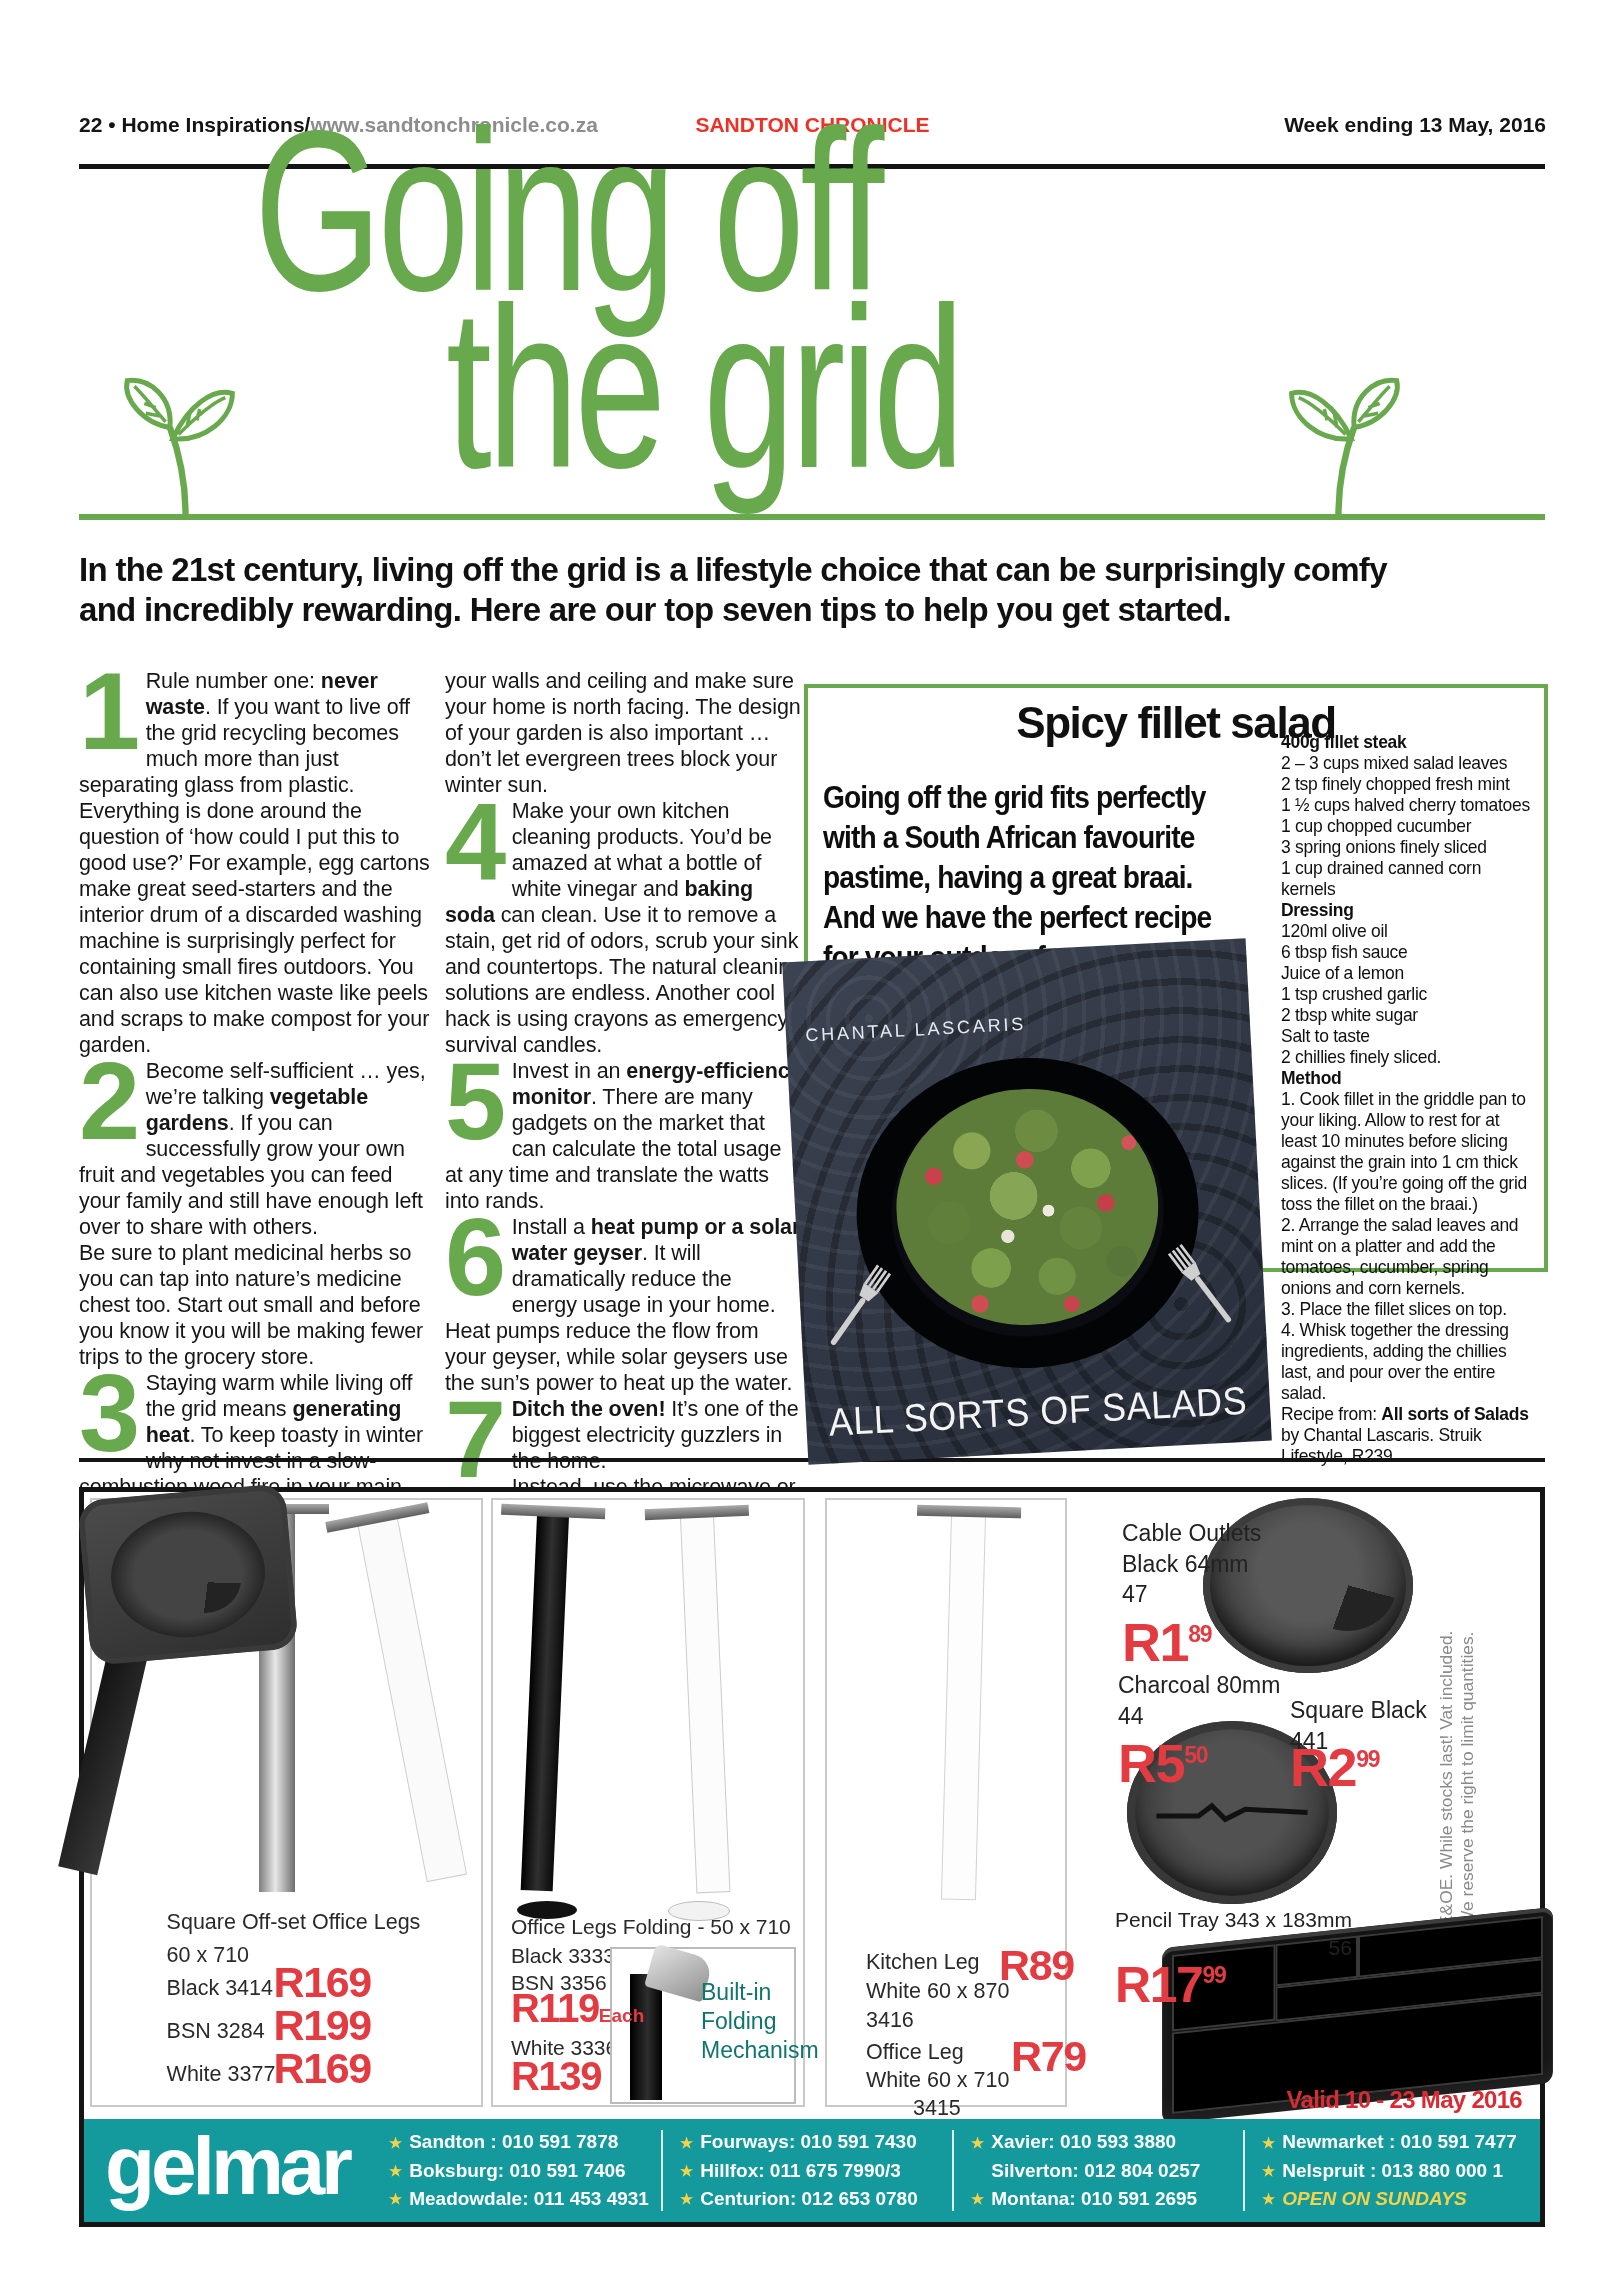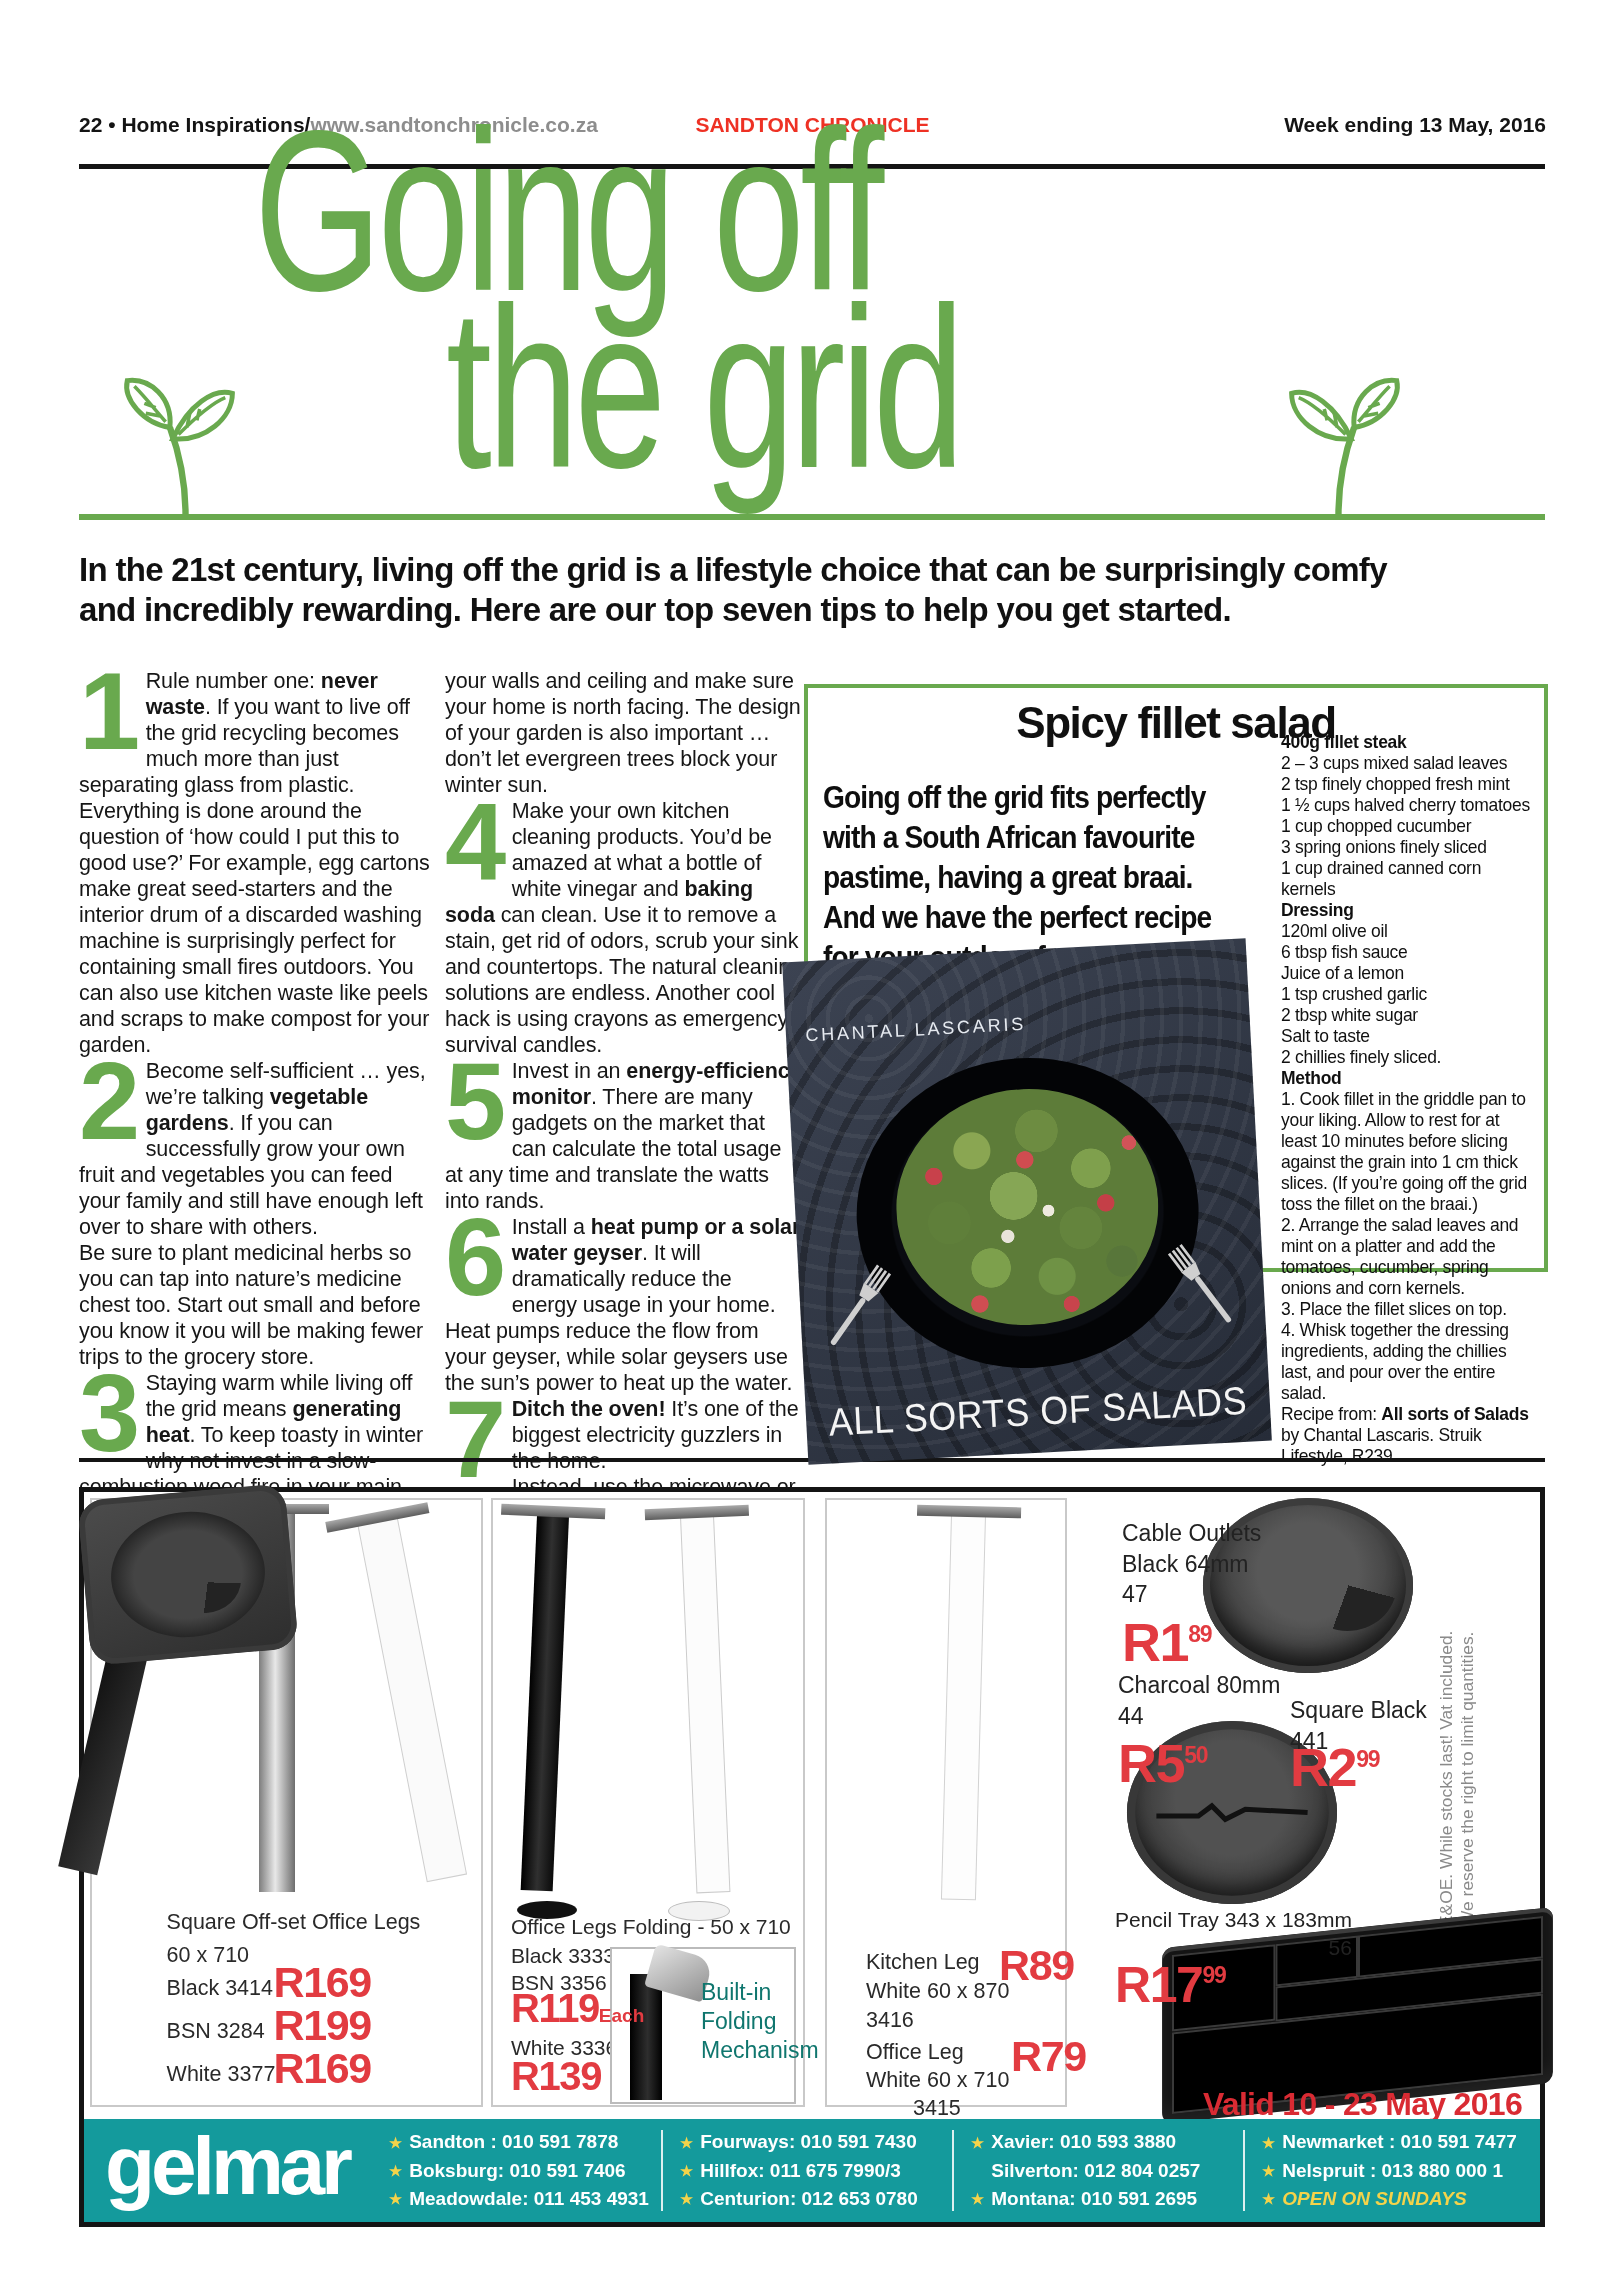--- a/index.html
+++ b/index.html
@@ -148,21 +148,21 @@
   #grom-sq .inner{position:absolute;left:13%;top:12%;width:74%;height:76%;border-radius:50%;
     background:radial-gradient(closest-side,#444 0 70%,#262626 100%);}
   #grom-sq .fan{left:40%;top:34%;width:44%;height:48%;transform:rotate(-18deg);}
   #tray{position:absolute;left:1077px;top:436px;width:393px;height:175px;border-radius:11px;
         background:#141414;transform:rotate(-6deg) skewX(-6deg);z-index:1;
         box-shadow:inset 0 4.2px 0 #3d3d3d, inset 0 -11px 16.7px rgba(255,255,255,.06);}
   .tray-cell{position:absolute;background:#000;border:2.1px solid #3a3a3a;box-sizing:border-box;}
 
   #disclaimer{position:absolute;left:1352px;top:32px;height:403px;writing-mode:vertical-rl;
               transform:rotate(180deg);font-size:17.4px;line-height:21px;color:#8a8a8a;white-space:pre-line;}
-  #valid{position:absolute;right:18px;top:594px;font-size:32px;font-weight:bold;color:#d92b33;
+  #valid{position:absolute;right:18px;top:594px;font-size:24px;font-weight:bold;color:#d92b33;
          letter-spacing:-0.7px;white-space:nowrap;z-index:2;}
 
   
   #gfoot{position:absolute;left:0;right:0;bottom:0;height:103px;background:#149a9c;display:flex;
          align-items:center;z-index:3;}
   #glogo{font-size:82px;font-weight:bold;color:#fff;letter-spacing:-4.2px;line-height:0.9;
          margin:0 23.6px 9.7px 21px;}
   #gcols{flex:1;display:flex;height:81px;align-items:stretch;margin-right:5.6px;}
   .gcol{flex:1;padding-left:16.7px;border-left:2.1px solid rgba(255,255,255,.85);display:flex;
         flex-direction:column;justify-content:space-between;padding-top:1.4px;padding-bottom:1.4px;}

